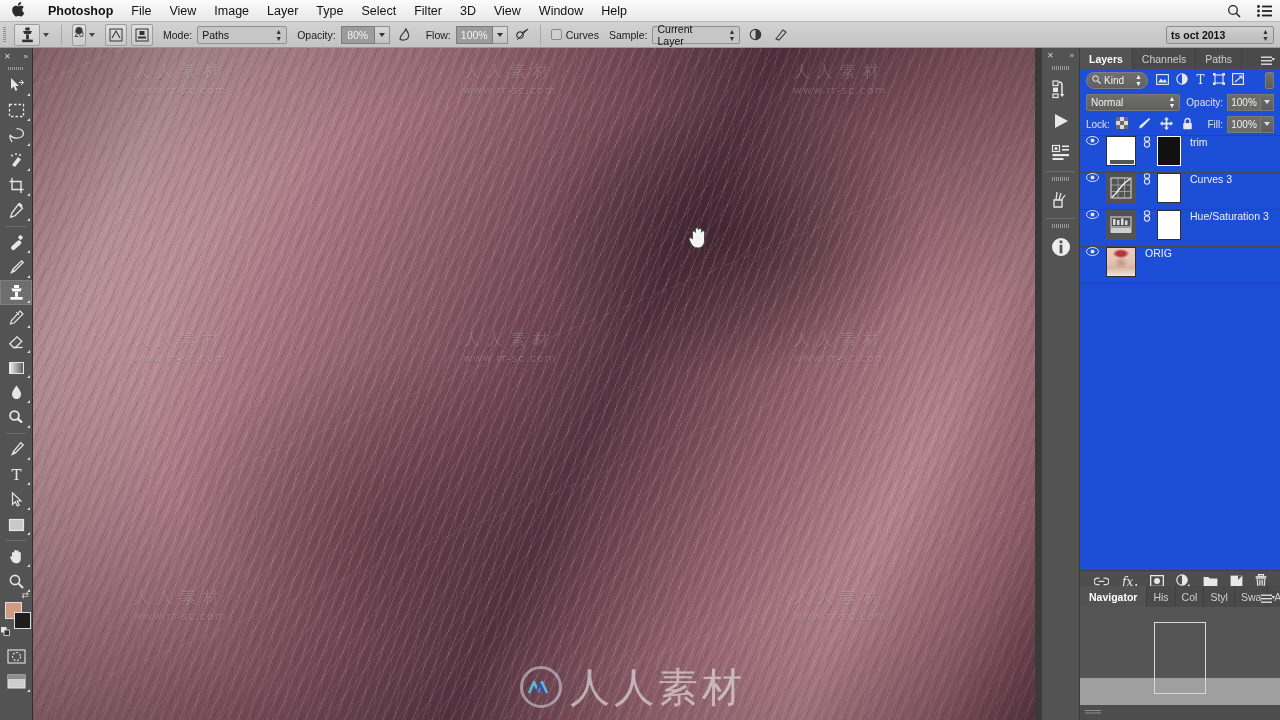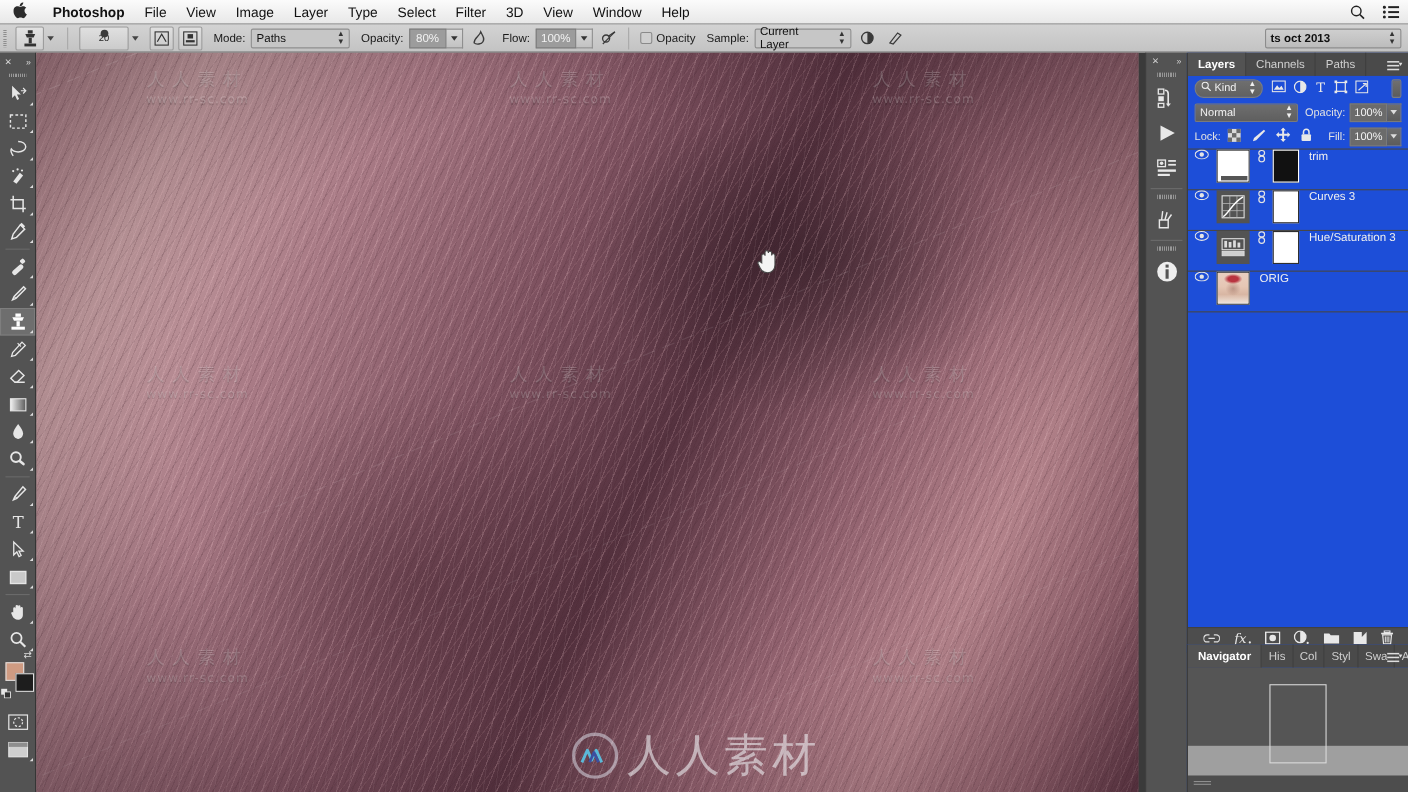--- a/index.html
+++ b/index.html
@@ -41,21 +41,21 @@
     background: repeating-linear-gradient(#8e8e8e 0 1px, transparent 1px 2px); }
   .sep-v { width: 1px; height: 20px; background: #a8a8a8; margin: 0 6px; }
   .opt-tool {
     width: 26px; height: 22px; display: flex; align-items: center; justify-content: center;
     background: linear-gradient(#e3e3e3,#cfcfcf); border: 1px solid #9d9d9d; border-radius: 2px;
     margin-left: 6px;
   }
   .caret-sm { width: 0; height: 0; border-left: 3px solid transparent; border-right: 3px solid transparent;
     border-top: 4px solid #444; margin: 0 6px 0 3px; }
   .brushpreset {
-    width: 45px; height: 22px; position: relative;
+    width: 14px; height: 22px; position: relative;
     background: linear-gradient(#e0e0e0,#cbcbcb); border: 1px solid #9d9d9d; border-radius: 2px;
     display: flex; align-items: center; justify-content: center; margin-left: 4px;
   }
   .brushpreset .dot { position: absolute; top: 2px; left: 50%; transform: translateX(-50%);
     width: 7px; height: 7px; border-radius: 50%; background: #3a3a3a; }
   .brushpreset .num { font-size: 8.5px; color: #222; line-height: 9px; padding-bottom: 1px; }
   .btn-sq {
     width: 22px; height: 22px; margin-left: 4px;
     background: linear-gradient(#e0e0e0,#c9c9c9); border: 1px solid #9d9d9d; border-radius: 2px;
     display: flex; align-items: center; justify-content: center;
@@ -72,21 +72,21 @@
     color: #f2f2f2; font-size: 10.5px; display: flex; align-items: center; justify-content: center;
     padding: 0 4px;
   }
   .dropbtn {
     width: 15px; height: 18px; background: linear-gradient(#d8d8d8,#c2c2c2); border: 1px solid #8f8f8f;
     border-left: none; display: flex; align-items: center; justify-content: center;
   }
   .dropbtn i { width: 0; height: 0; border-left: 3px solid transparent; border-right: 3px solid transparent; border-top: 4px solid #333; }
   .chk { width: 11px; height: 11px; background: #cfcfcf; border: 1px solid #8a8a8a; border-radius: 2px; margin-right: 4px; }
   .ws-select {
-    position: absolute; right: 6px; top: 4px; width: 124px; height: 18px;
+    position: absolute; right: 6px; top: 4px; width: 108px; height: 18px;
     background: linear-gradient(#cfcfcf,#bcbcbc); border: 1px solid #8c8c8c; border-radius: 2px;
     display: flex; align-items: center; padding: 0 4px; font-size: 10.5px; color: #111; font-weight: bold;
   }
   .ws-select .stepper { margin-left: auto; font-size: 7px; line-height: 7px; color: #333; }
 
   
   .toolbar {
     position: absolute; left: 0; top: 48px; width: 33px; height: 672px;
     background: #535353; border-right: 1px solid #2e2e2e;
   }
@@ -352,21 +352,21 @@
       <svg width="15" height="15" viewBox="0 0 15 15">
         <circle cx="5" cy="8" r="3.2" fill="none" stroke="#3a3a3a" stroke-width="1.2"></circle>
         <line x1="7" y1="6" x2="13" y2="2" stroke="#3a3a3a" stroke-width="1.2"></line>
         <line x1="2" y1="13" x2="13" y2="2" stroke="#3a3a3a" stroke-width="1"></line>
       </svg>
     </div>
 
     <div class="sep-v"></div>
     <div style="display:flex;align-items:center;margin-left:4px">
       <span class="chk"></span>
-      <span>Opacity</span>
+      <span>Curves</span>
     </div>
     <div class="lbl">Sample:</div>
     <div class="combo" style="width:88px">
       <span>Current Layer</span>
       <span class="stepper">▲<br>▼</span>
     </div>
     <div class="btn-sq" style="background:none;border:none">
       <svg width="15" height="15" viewBox="0 0 15 15">
         <circle cx="7.5" cy="7.5" r="5.2" fill="none" stroke="#3a3a3a" stroke-width="1.2"></circle>
         <path d="M7.5 2.3 a5.2 5.2 0 0 1 0 10.4z" fill="#3a3a3a"></path>

